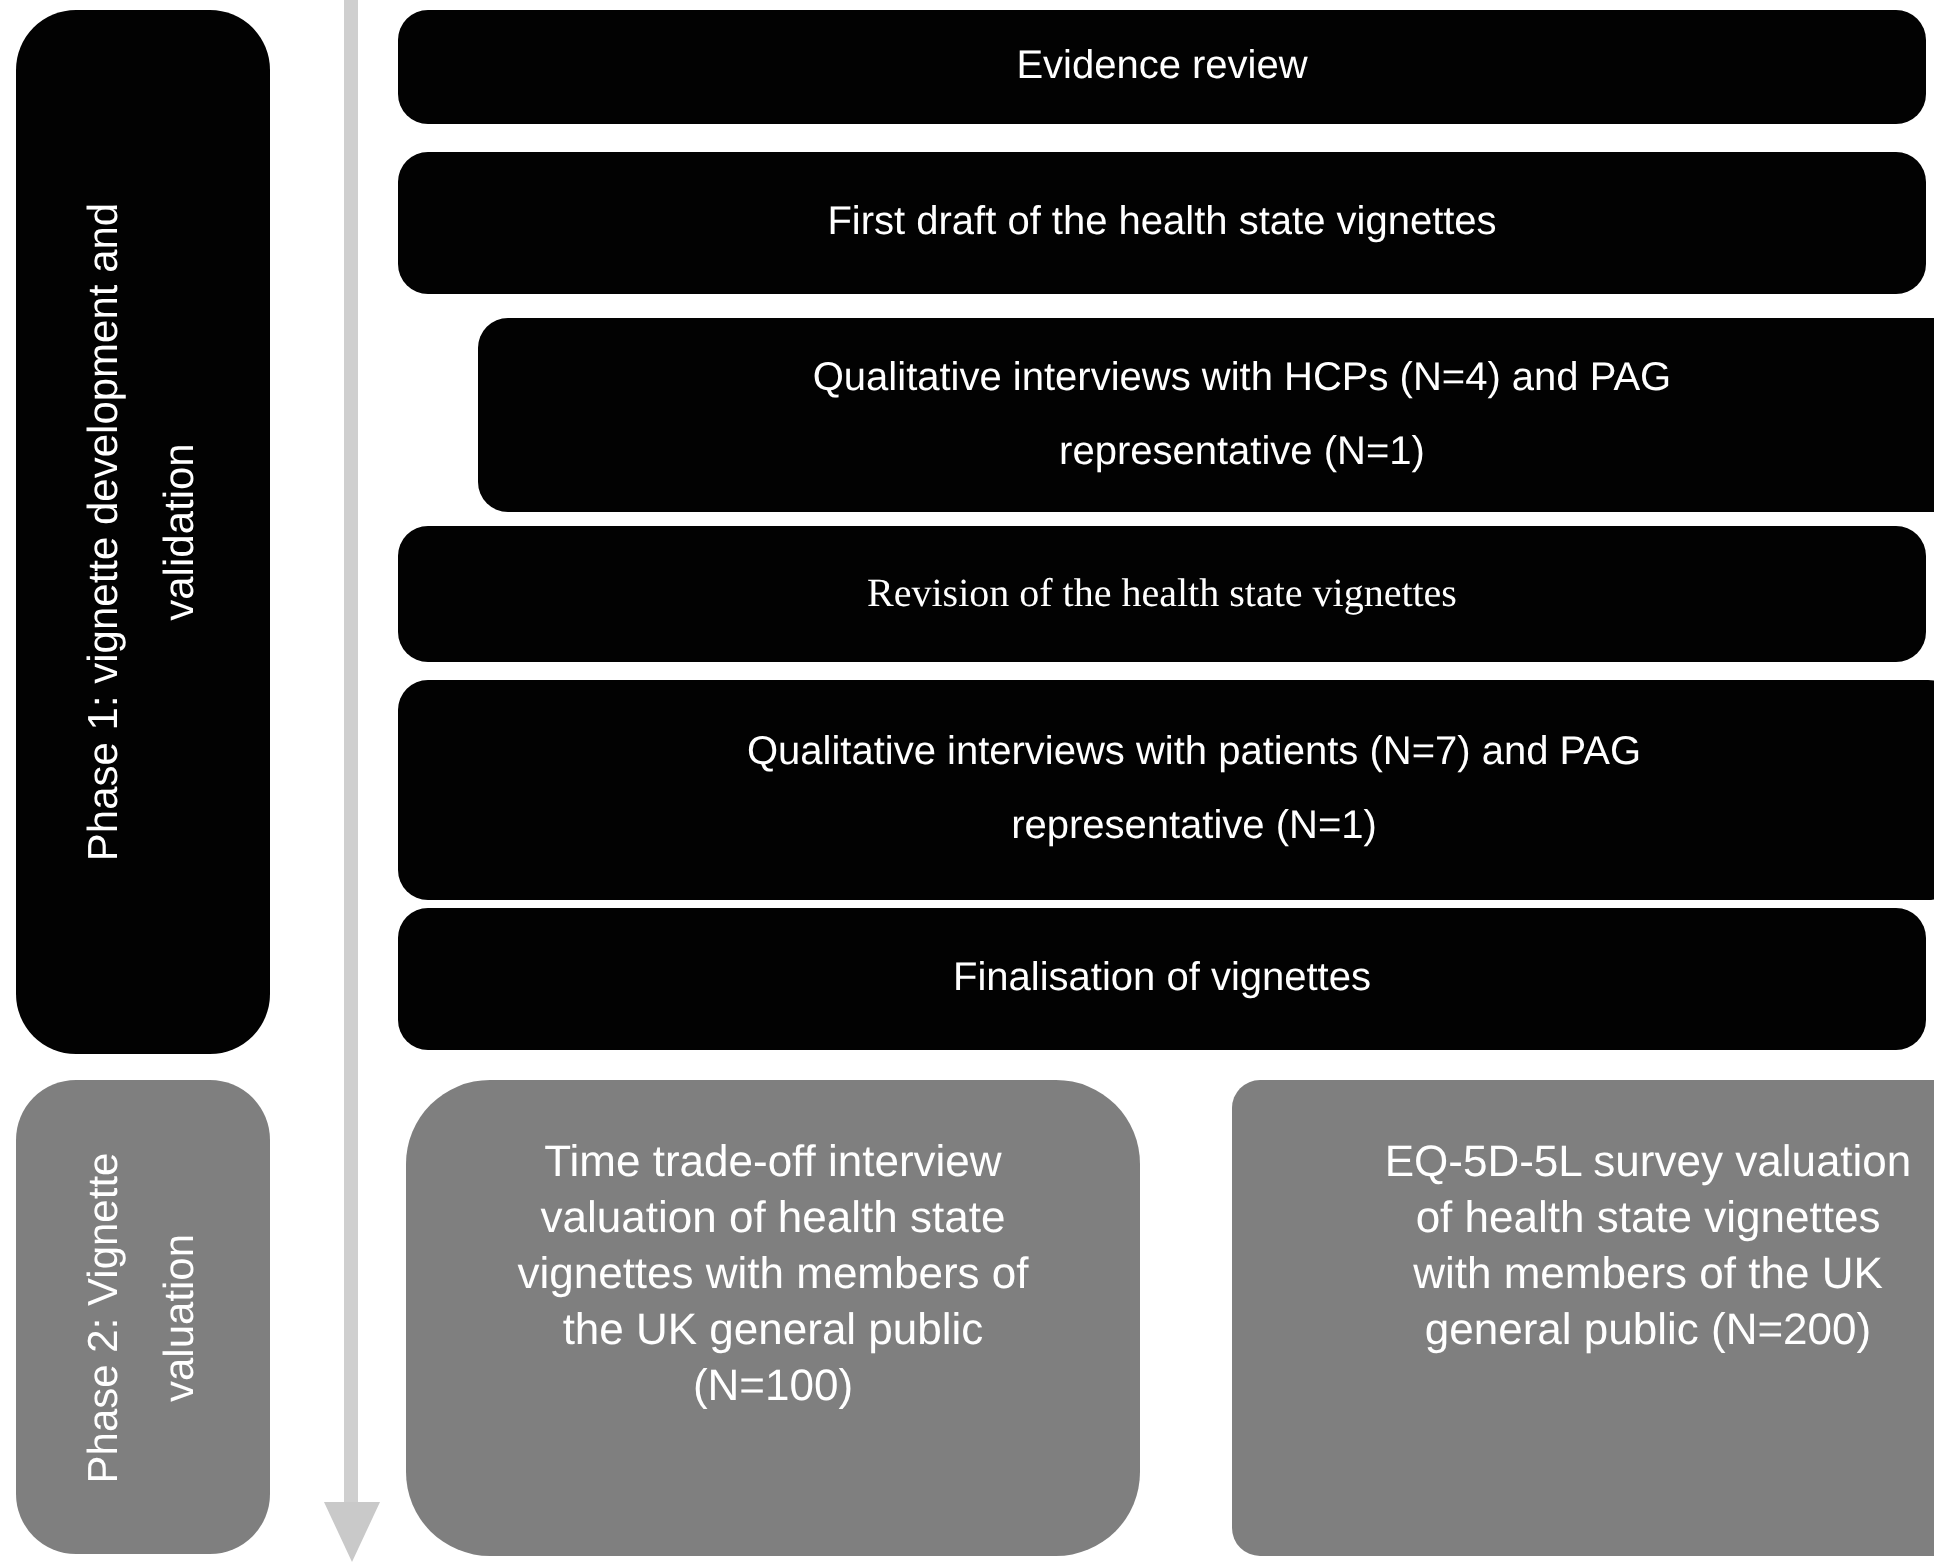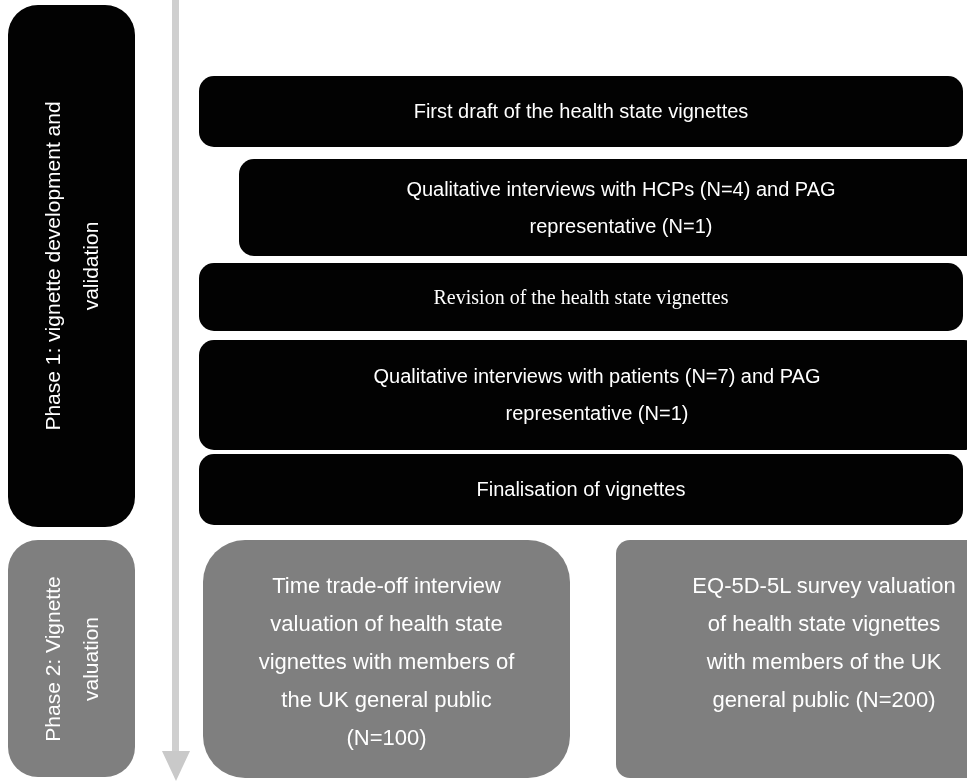--- a/index.html
+++ b/index.html
@@ -69,21 +69,21 @@
   .val {
     position: absolute;
     top: 540px; height: 238px;
     background: #7f7f7f;
     color: #ffffff;
     border-radius: 42px;
     box-sizing: border-box;
     padding-top: 27px;
     text-align: center;
     font-size: 22px;
-    line-height: 38px;
+    line-height: 28px;
     white-space: pre-line;
   }
   .val-left  { left: 203px; width: 367px; }
   .val-right { left: 616px; width: 416px; border-radius: 14px; }
 </style>
 </head>
 <body>
 
 <div class="canvas">
 
@@ -93,20 +93,21 @@
   <div class="phase phase-1">
     <div class="vlabel">Phase 1: vignette development and
 validation</div>
   </div>
 
   <div class="phase phase-2">
     <div class="vlabel">Phase 2: Vignette
 valuation</div>
   </div>
 
+  <div class="step" style="top:5px;   height:57px;">Evidence review</div>
   <div class="step" style="top:76px;  height:71px;">First draft of the health state vignettes</div>
   <div class="step" style="top:159px; height:97px;margin-left:40px;">Qualitative interviews with HCPs (N=4) and PAG
 representative (N=1)</div>
   <div class="step" style="top:263px; height:68px;font-family:Liberation Serif, serif;">Revision of the health state vignettes</div>
   <div class="step" style="top:340px; height:110px;padding-left:16px;">Qualitative interviews with patients (N=7) and PAG
 representative (N=1)</div>
   <div class="step" style="top:454px; height:71px;">Finalisation of vignettes</div>
 
   <div class="val val-left">Time trade-off interview
 valuation of health state

